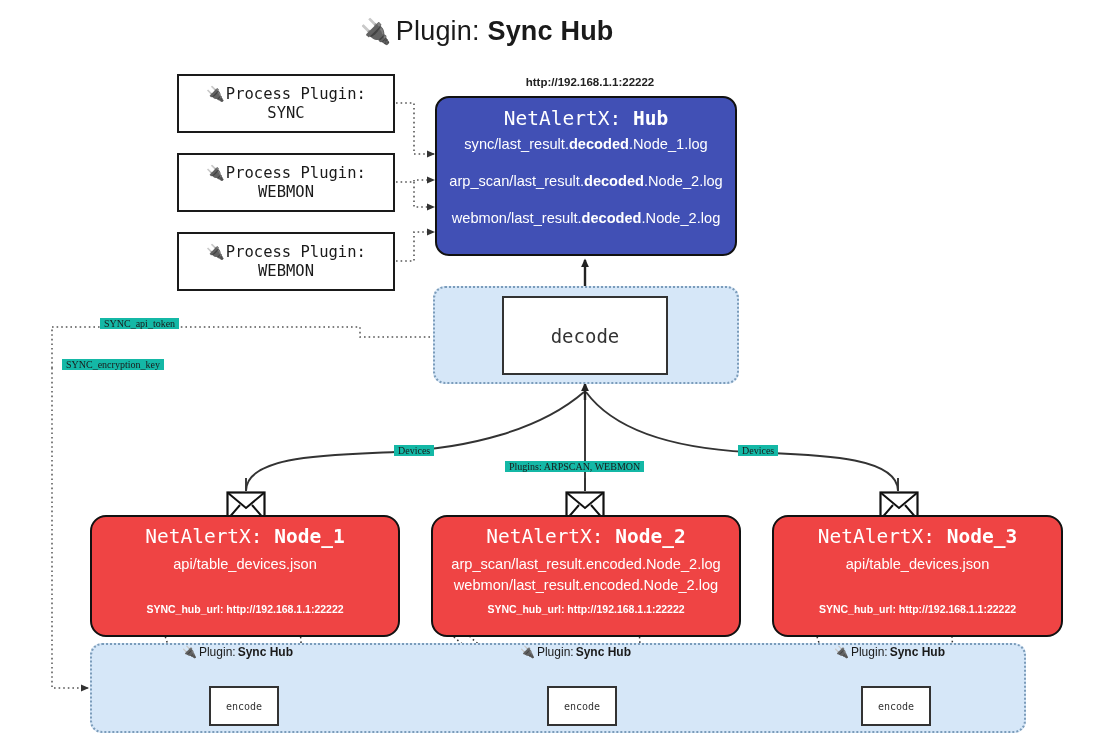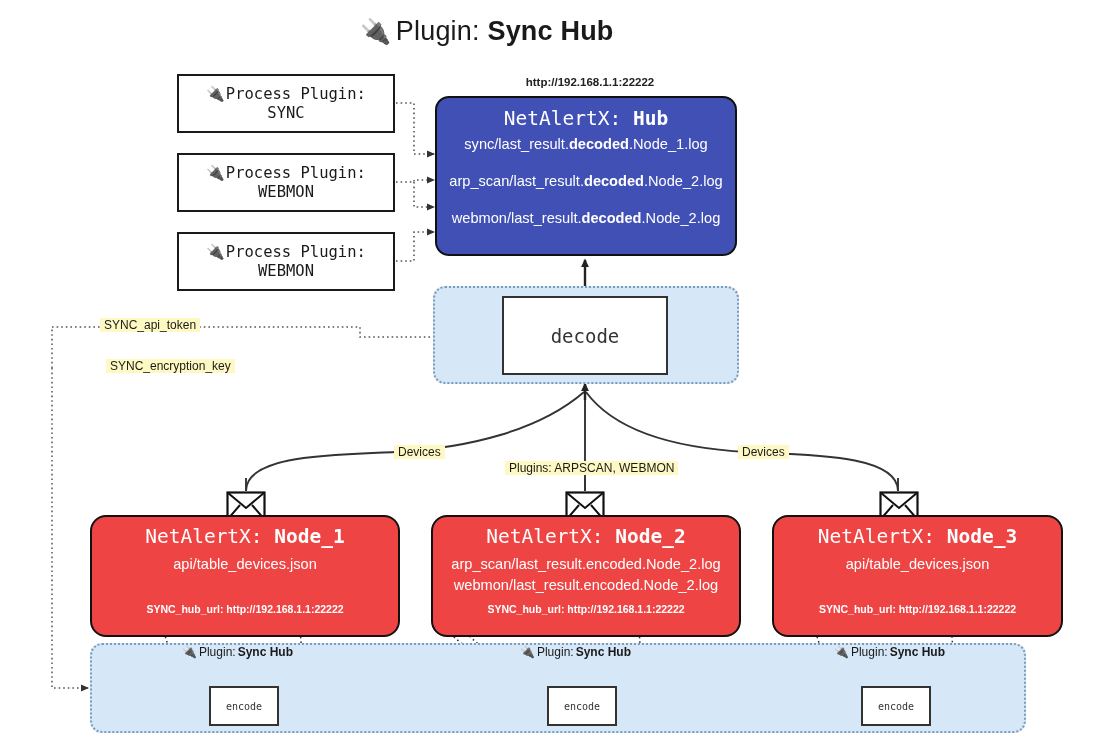--- a/index.html
+++ b/index.html
@@ -159,31 +159,32 @@
 
   
   .envelope { position: absolute; width: 40px; height: 30px; top: 491px; }
   #env-1 { left: 226px; }
   #env-2 { left: 565px; }
   #env-3 { left: 879px; }
 
   
   .edge-label {
     position: absolute;
-    font-size: 12px;
+    font-size: 10px;
     color: #1a1a1a;
-    background: #fef9c3;
+    background: #14b8a6;
     padding: 0 4px;
     white-space: nowrap;
+    font-family: Liberation Serif, serif;
   }
   #lbl-devices-l { left: 394px; top: 445px; }
   #lbl-devices-r { left: 738px; top: 445px; }
   #lbl-plugins   { left: 505px; top: 461px; }
   #lbl-api-token { left: 100px; top: 318px; }
-  #lbl-enc-key   { left: 62px;  top: 359px; margin-left: 44px; }
+  #lbl-enc-key   { left: 62px;  top: 359px; }
 </style>
 </head>
 <body>
 
 <div id="canvas">
 
   <svg id="wires" viewBox="0 0 1117 754" xmlns="http://www.w3.org/2000/svg">
     <defs>
       <marker id="arrow-solid" markerWidth="9" markerHeight="9" refX="7" refY="4.5" orient="auto" markerUnits="userSpaceOnUse">
         <path d="M0,0.6 L8.5,4.5 L0,8.4 z" fill="#222"></path>

